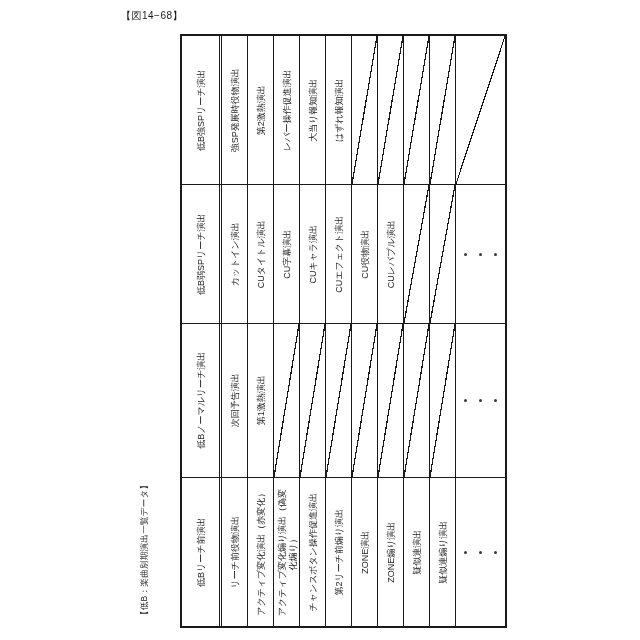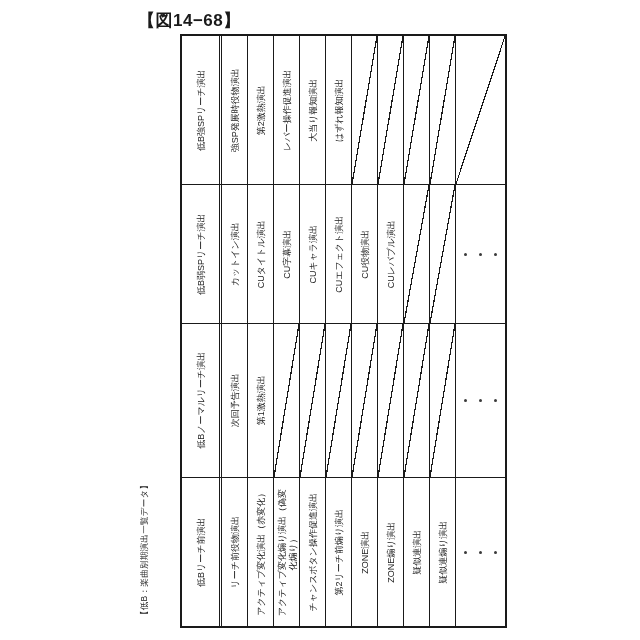--- a/index.html
+++ b/index.html
@@ -2,22 +2,22 @@
 <html><head>
 <meta charset="utf-8">
 <style>
   html,body{margin:0;padding:0;}
   body{
     width:640px;height:640px;position:relative;background:#ffffff;
     font-family:"Liberation Sans","DejaVu Sans",sans-serif;
     color:#1a1a1a;overflow:hidden;
   }
   .fig-title{
-    position:absolute;left:138px;top:9px;
-    font-size:17px;font-weight:bold;letter-spacing:.5px;
+    position:absolute;left:121px;top:9px;
+    font-size:10px;font-weight:normal;letter-spacing:.5px;
   }
   
   .caption{position:absolute;left:139px;top:485px;width:14px;height:134px;}
   .caption-inner{
     display:block;width:134px;height:13px;font-size:8.5px;white-space:nowrap;
     transform-origin:0 0;transform:rotate(-90deg) translateX(-134px);
     letter-spacing:.3px;color:#222;
   }
   
   .table{

